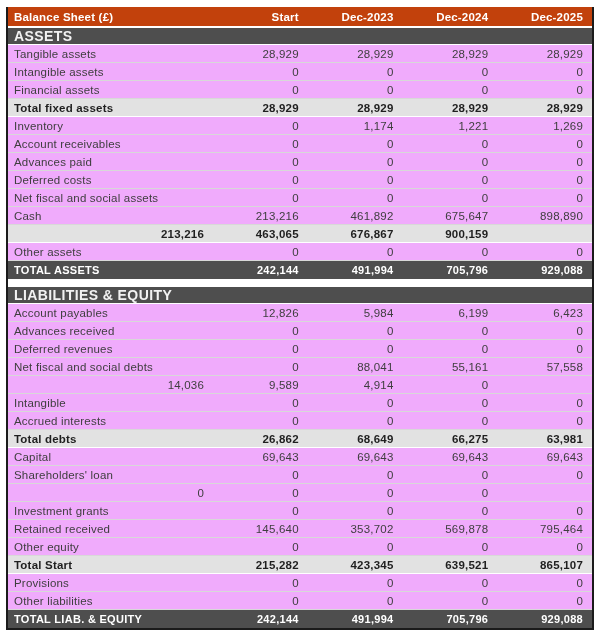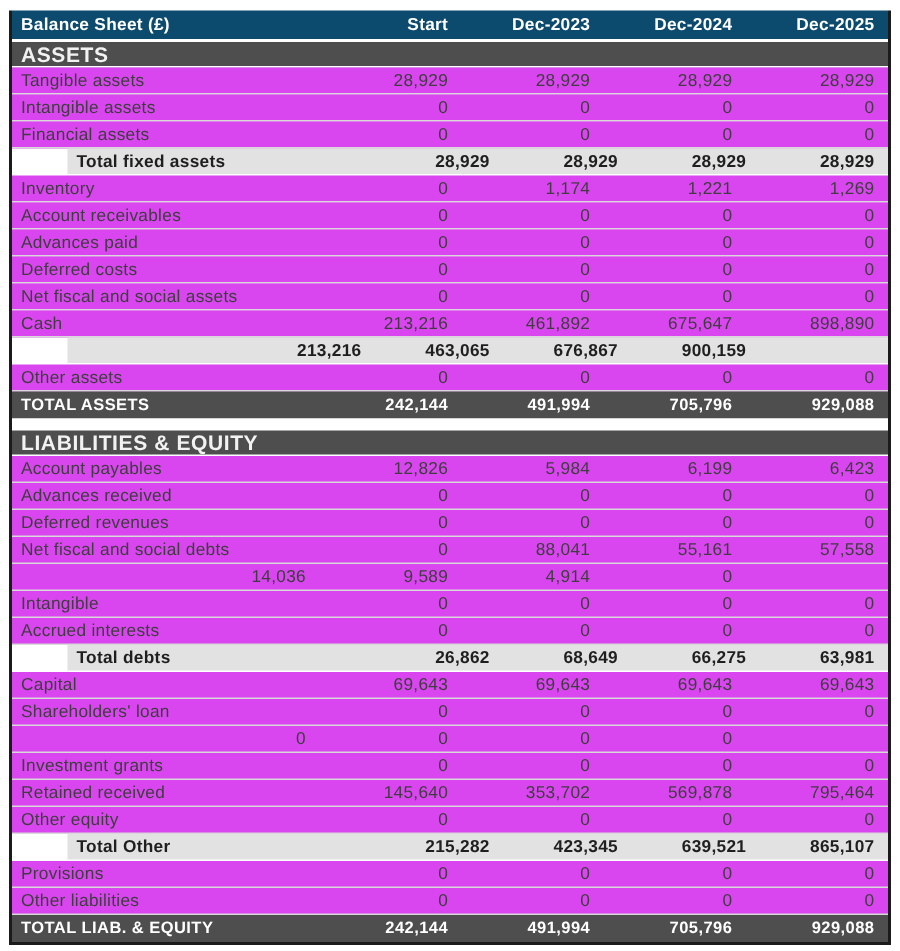--- a/index.html
+++ b/index.html
@@ -15,61 +15,60 @@
     width: 588px;
     border-left: 2px solid #1b1b1b;
     border-right: 2px solid #1b1b1b;
     border-bottom: 2px solid #1b1b1b;
   }
   .row {
     display: grid;
     grid-template-columns: 205px 1fr 1fr 1fr 1fr;
     align-items: center;
     height: 18px;
-    background: #d946ef;
+    background: #f0abfc;
     border-bottom: 1px solid #d8d8d8;
     font-size: 11.5px;
     color: #3e3e3e;
     letter-spacing: 0.2px;
   }
   .cell.label {
     padding-left: 6px;
     white-space: nowrap;
     overflow: hidden;
   }
   .cell.num {
     text-align: right;
     padding-right: 9px;
     white-space: nowrap;
     font-variant-numeric: tabular-nums;
   }
   .row.header {
     height: 21px;
-    background: #0c4a6e;
+    background: #c2410c;
     color: #ffffff;
     font-weight: 700;
     border-bottom: 2px solid #ffffff;
     font-size: 11.5px;
   }
   .row.section {
     grid-template-columns: 1fr;
     height: 17px;
     background: #4e4e4e;
     color: #f2f2f2;
     font-weight: 700;
     border-bottom: 1px solid #ffffff;
     font-size: 14px;
     letter-spacing: 0.4px;
   }
   .row.subtotal {
     background: #e2e2e2;
     color: #1f1f1f;
     font-weight: 700;
     border-bottom: 1px solid #ffffff;
-    margin-left: 37px;
   }
   .row.grand {
     background: #4e4e4e;
     color: #ffffff;
     font-weight: 700;
     border-bottom: 0;
     font-size: 11px;
     letter-spacing: 0.3px;
   }
   .section-gap {
@@ -305,21 +304,21 @@
 
   <div class="row normal">
     <div class="cell label">Other equity</div>
     <div class="cell num">0</div>
     <div class="cell num">0</div>
     <div class="cell num">0</div>
     <div class="cell num">0</div>
   </div>
 
   <div class="row subtotal">
-    <div class="cell label">Total Other</div>
+    <div class="cell label">Total Start</div>
     <div class="cell num">215,282</div>
     <div class="cell num">423,345</div>
     <div class="cell num">639,521</div>
     <div class="cell num">865,107</div>
   </div>
 
   <div class="row normal">
     <div class="cell label">Provisions</div>
     <div class="cell num">0</div>
     <div class="cell num">0</div>

